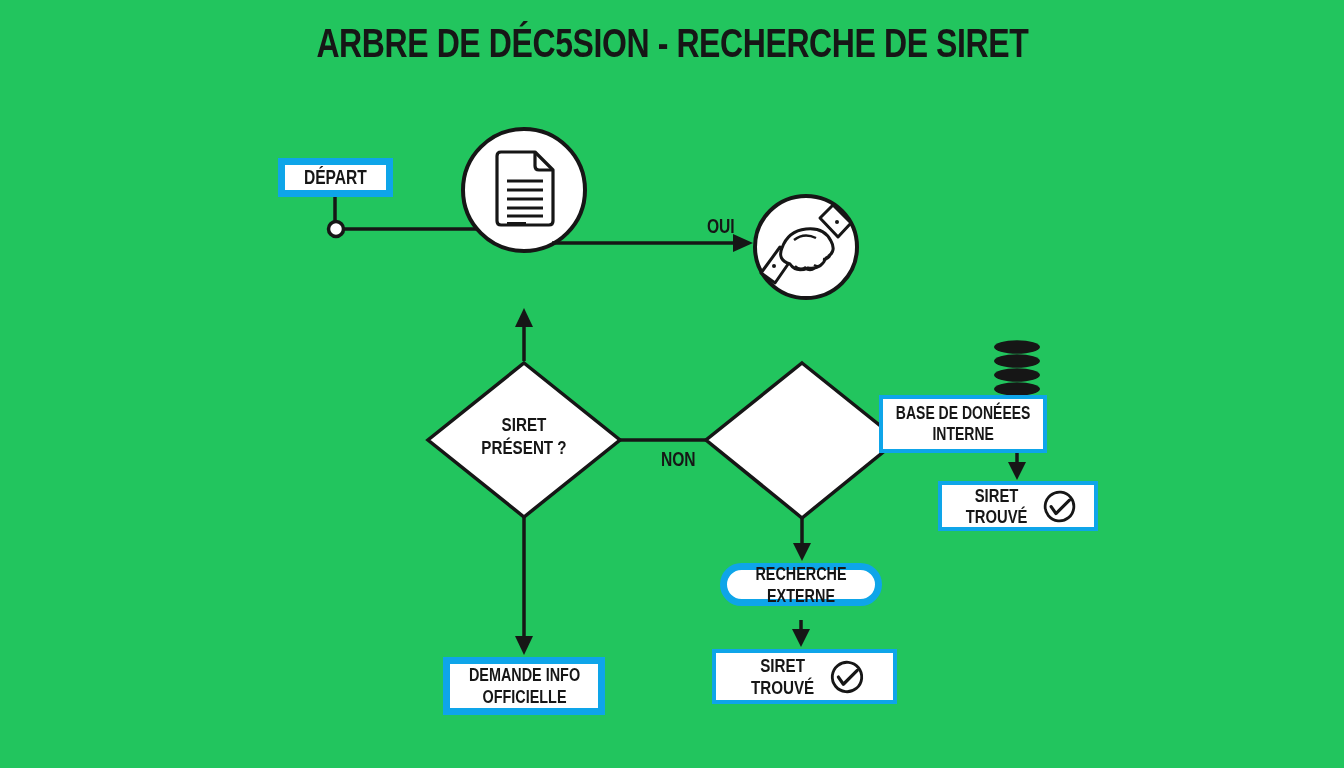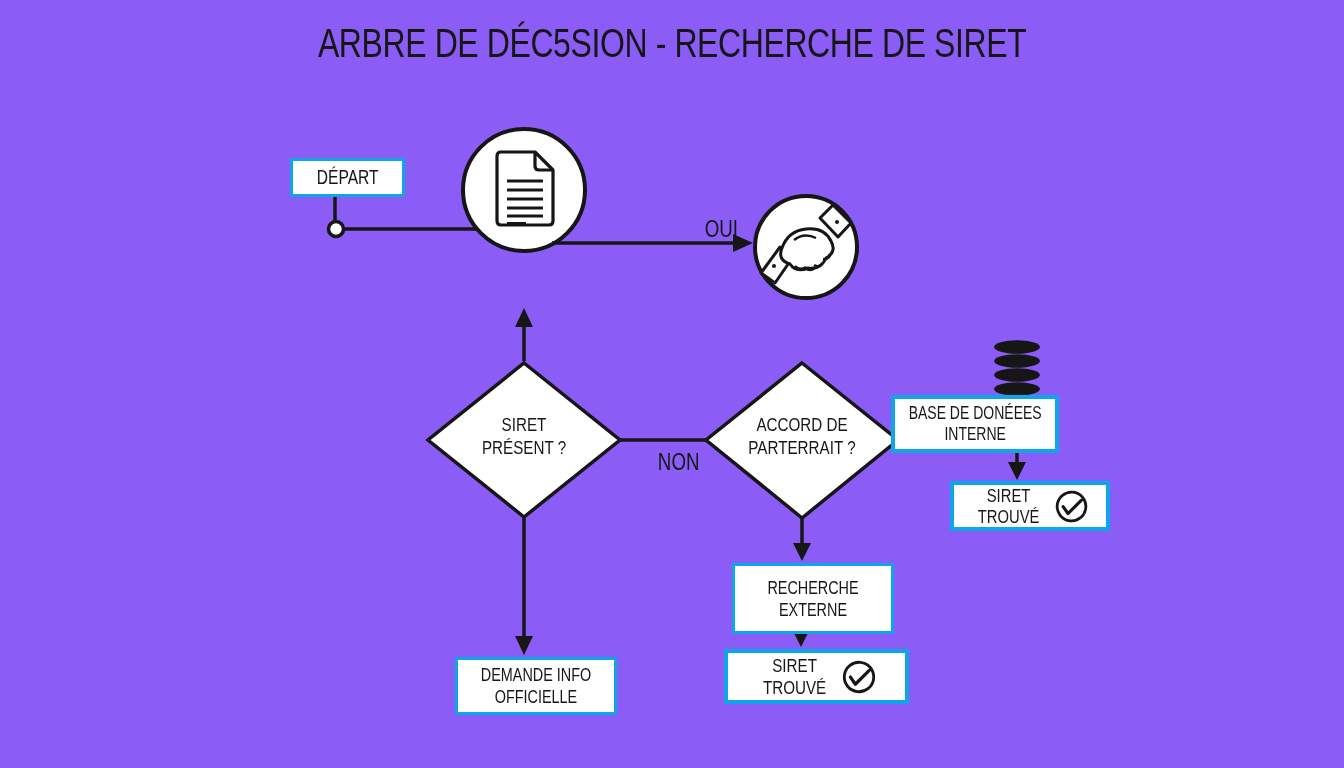--- a/index.html
+++ b/index.html
@@ -1,35 +1,34 @@
 <!DOCTYPE html>
 <html><head>
 <meta charset="utf-8">
 <style>
   html,body{margin:0;padding:0;background:#fdfdfd;}
   #stage{
     position:relative;width:1344px;height:768px;overflow:hidden;
-    background:#8b5cf6;color:#161616;
-    font-family:"Liberation Sans",sans-serif;font-weight:normal;
+    background:#22c55e;color:#161616;
+    font-family:"Liberation Sans",sans-serif;font-weight:bold;
   }
   #wires{position:absolute;left:0;top:0;z-index:1;}
   .label{position:absolute;z-index:2;text-align:center;color:#161616;}
   .cond{display:inline-block;transform:scaleX(0.78);transform-origin:50% 50%;white-space:nowrap;}
   .lines span{display:block;transform:scaleX(0.80);transform-origin:50% 50%;white-space:nowrap;}
   .box{
-    position:absolute;z-index:2;background:#ffffff;border:3px solid #0ea5e9;
+    position:absolute;z-index:2;background:#ffffff;border:7px solid #0ea5e9;
     box-sizing:border-box;display:flex;align-items:center;justify-content:center;
     color:#161616;
-    margin-left:12px;
   }
   .box.thick{border-width:4px;}
   .title{left:0;right:0;top:20px;font-size:41px;letter-spacing:-0.5px;}
   .caption{font-size:18px;line-height:21px;}
   .diamond-label{font-size:19px;line-height:23px;}
-  .edge-label{font-size:24px;}
+  .edge-label{font-size:20px;}
   .box .lines{text-align:center;}
   .check-icon{flex:0 0 auto;}
   .resbox{gap:6px;}
 </style>
 </head>
 <body>
 
 <div id="stage">
 
   <svg id="wires" width="1344" height="768" viewBox="0 0 1344 768">
@@ -143,24 +142,20 @@
 
   <div class="label diamond-label lines" style="left:444px;top:413px;width:160px;">
     <span>SIRET</span>
     <span>PRÉSENT ?</span>
   </div>
 
   <div class="label edge-label" style="left:652px;top:448px;width:52px;">
     <span class="cond">NON</span>
   </div>
 
-  <div class="label diamond-label lines" style="left:722px;top:413px;width:160px;">
-    <span>ACCORD DE</span>
-    <span>PARTERRAIT ?</span>
-  </div>
 
   <div class="box thick" style="left:879px;top:395px;width:168px;height:58px;font-size:17.5px;line-height:21px;">
     <div class="lines">
       <span>BASE DE DONÉEES</span>
       <span>INTERNE</span>
     </div>
   </div>
 
   <div class="box thick resbox" style="left:938px;top:481px;width:160px;height:50px;font-size:18.5px;line-height:21px;">
     <div class="lines">
@@ -168,21 +163,21 @@
       <span>TROUVÉ</span>
     </div>
     <svg class="check-icon" width="37" height="37" viewBox="0 0 40 40">
       <g transform="rotate(6 20 20)" fill="none" stroke="#161616">
         <circle cx="20" cy="20" r="15.5" stroke-width="3"></circle>
         <path d="M11 21 L17 28 L30 12" stroke-width="3.4" stroke-linecap="round" stroke-linejoin="round"></path>
       </g>
     </svg>
   </div>
 
-  <div class="box" style="left:720px;top:563px;width:162px;height:71px;font-size:18px;line-height:22px;">
+  <div class="box" style="left:720px;top:563px;width:162px;height:43px;font-size:18px;line-height:22px;border-radius:25px;">
     <div class="lines">
       <span>RECHERCHE</span>
       <span>EXTERNE</span>
     </div>
   </div>
 
   <div class="box thick resbox" style="left:712px;top:649px;width:185px;height:55px;font-size:19px;line-height:22px;">
     <div class="lines">
       <span>SIRET</span>
       <span>TROUVÉ</span>

